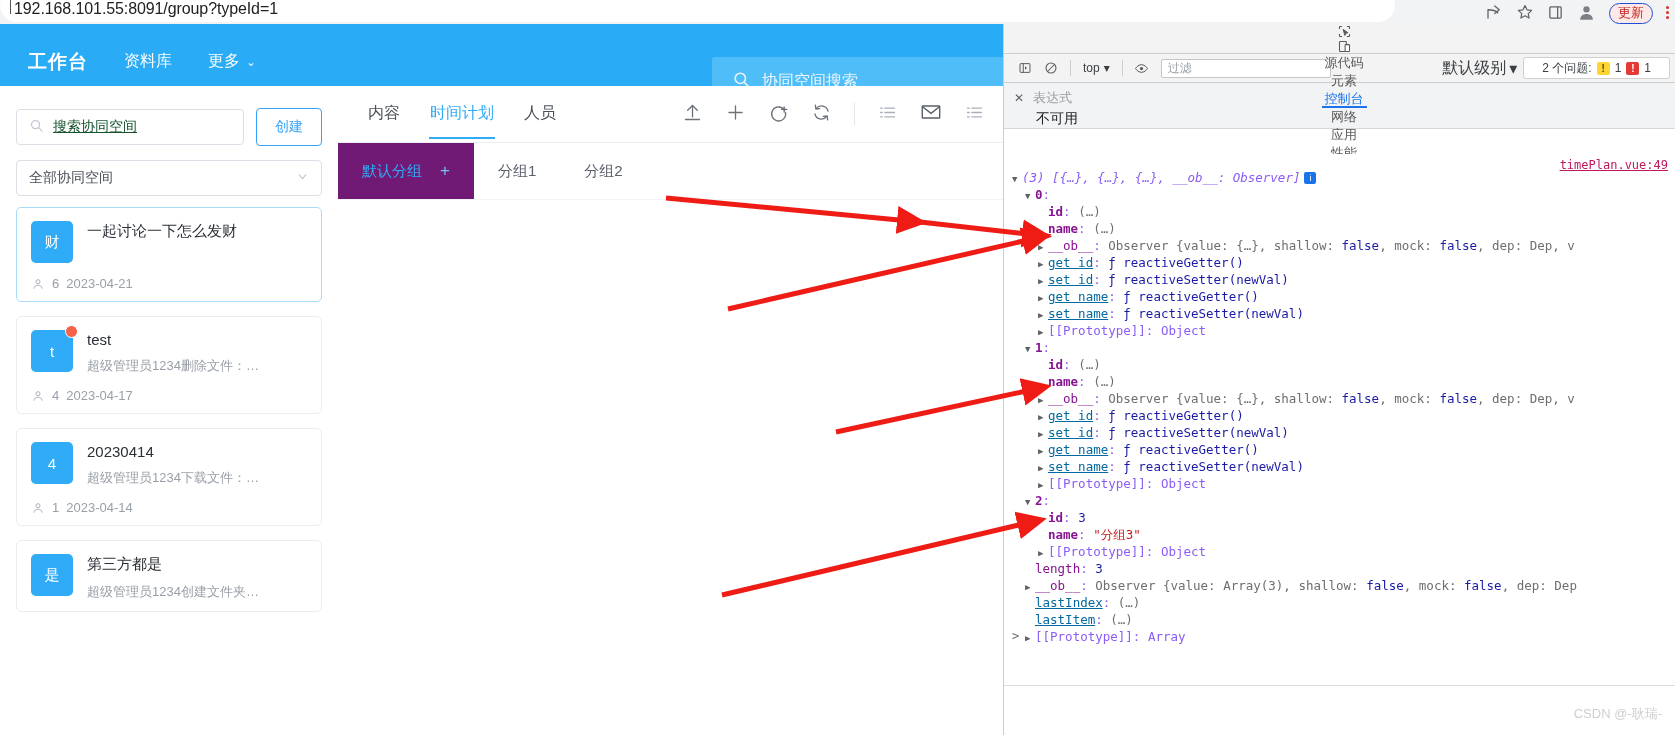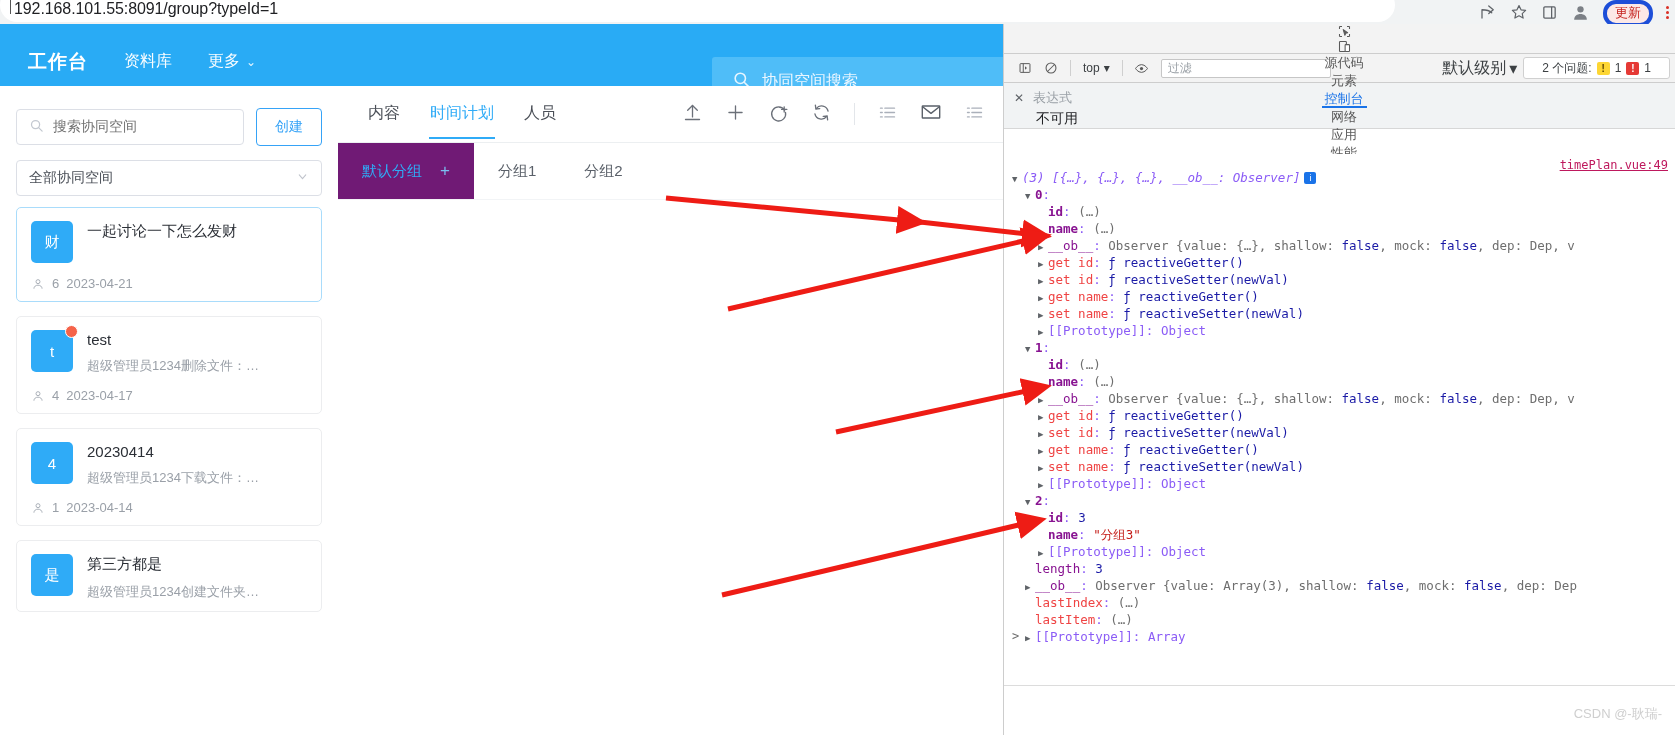--- a/index.html
+++ b/index.html
@@ -28,21 +28,21 @@
   }
   .url-caret{
     display:inline-block;width:1px;height:17px;background:#555;
     margin-right:3px;vertical-align:-3px;
   }
   .bar-icons{
     position:absolute;right:6px;top:0;height:24px;display:flex;align-items:center;gap:13px;
   }
   .bar-icons svg{display:block;}
   .update-btn{
-    border:4px solid #1d4ed8;border-radius:13px;
+    border:1px solid #1d4ed8;border-radius:13px;
     background:#fce8e6;color:#c5221f;font-size:13px;
     padding:0 8px 2px 8px;line-height:17px;white-space:nowrap;
     position:relative;top:1px;
   }
   .kebab{display:flex;flex-direction:column;gap:2px;align-items:center;}
   .kebab i{width:3px;height:3px;background:#d93025;border-radius:50%;display:block;}
 
   
   .page{position:absolute;left:0;top:24px;width:1003px;height:711px;background:#fff;overflow:hidden;}
 
@@ -60,21 +60,21 @@
   }
   .topsearch .ph{color:#eaf6ff;font-size:16px;margin-left:11px;}
 
   
   .sidebar{position:absolute;left:0;top:62px;width:338px;height:649px;background:#fff;border-right:1px solid #eceff1;}
   .sb-row{display:flex;align-items:center;padding:22px 16px 0 16px;gap:12px;}
   .searchbox{
     flex:1;height:36px;border:1px solid #dcdfe6;border-radius:4px;
     display:flex;align-items:center;padding-left:12px;box-sizing:border-box;
   }
-  .searchbox .ph{color:#737373;font-size:14px;margin-left:9px;}
+  .searchbox .ph{color:#14532d;font-size:14px;margin-left:9px;text-decoration:underline;}
   .create-btn{
     width:64px;height:36px;border:1px solid #36a3f7;border-radius:4px;
     color:#36a3f7;font-size:14px;display:flex;align-items:center;justify-content:center;
   }
   .selectbox{
     margin:14px 16px 0 16px;height:36px;border:1px solid #dcdfe6;border-radius:4px;
     display:flex;align-items:center;justify-content:space-between;padding:0 12px;box-sizing:border-box;
   }
   .selectbox span{font-size:14px;color:#4a4f57;}
   .sb-list{margin-top:11px;}
@@ -171,21 +171,21 @@
   }
   .clog{padding:15px 0 0 8px;line-height:17px;white-space:nowrap;}
   .ln{height:17px;white-space:nowrap;}
   .tri{display:inline-block;width:10px;color:#5f6368;font-size:9px;}
   .tri.open:before{content:"\25BC";}
   .tri.closed:before{content:"\25B6";}
   .tri.none:before{content:"";}
   .k-idx{color:#881391;font-weight:bold;}
   .k-prop{color:#881391;}
   .k-prop-b{color:#881391;font-weight:bold;}
-  .k-accessor{color:#ef4444;}
+  .k-accessor{color:#0369a1;text-decoration:underline;}
   .val-num{color:#1a1aa6;}
   .val-str{color:#c41a16;}
   .val-bool{color:#1a1aa6;}
   .plain{color:#8b5cf6;}
   .grey{color:#6e6e6e;}
   .ital{font-style:italic;}
   .fn{color:#1a1aa6;}
   .fkw{color:#1a1aa6;}
   .info-i{
     display:inline-block;width:12px;height:12px;border-radius:2px;background:#1a73e8;color:#fff;

